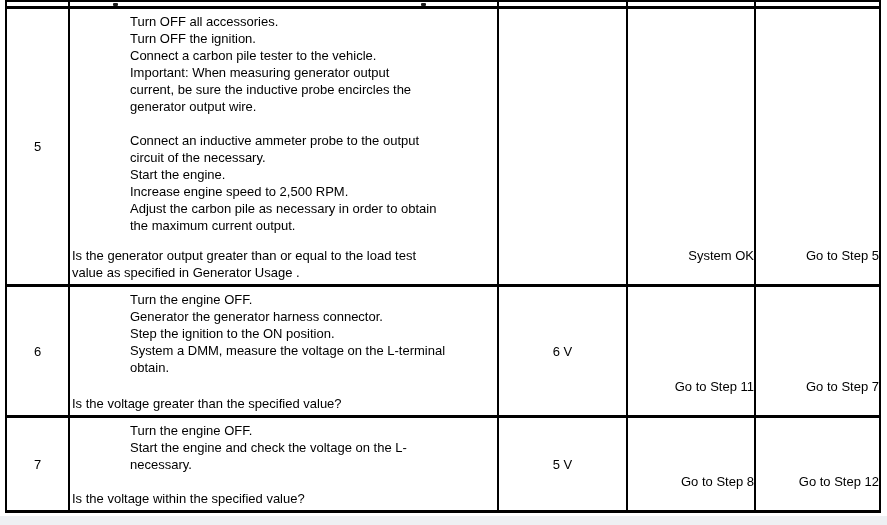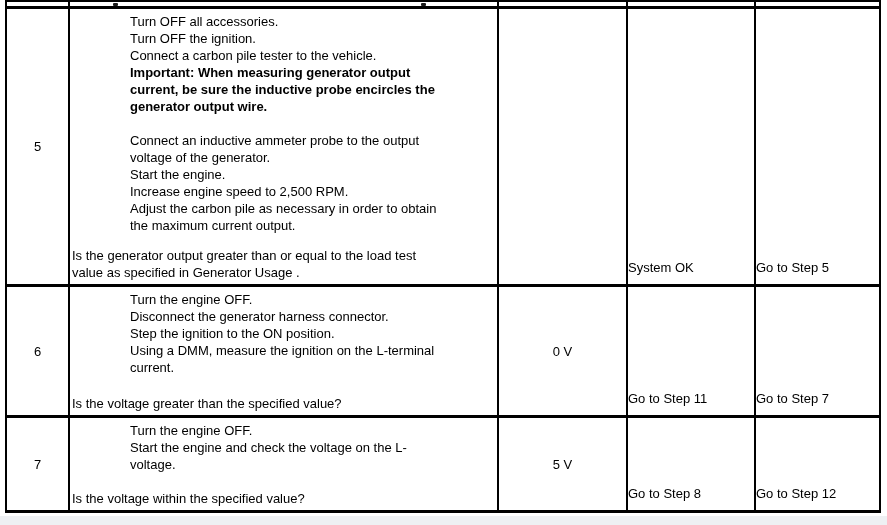--- a/index.html
+++ b/index.html
@@ -40,28 +40,28 @@
     border-radius:1px;
   }
   .frag-a{left:43px;}
   .frag-b{left:351px;}
   tr.data-row td{border-bottom:3px solid #000;}
   td.h-r0{height:275px;margin-top:46px;}
   td.h-r1{height:128px;}
   td.h-r2{height:92px;}
   .fill{height:100%;box-sizing:border-box;}
   .cell-center{display:flex;align-items:center;justify-content:center;}
-  .cell-bottom{display:flex;align-items:flex-end;justify-content:flex-start;padding-bottom:8px;}
+  .cell-bottom{display:flex;align-items:flex-end;justify-content:flex-end;padding-bottom:20px;}
   .action-inner{
     display:flex;flex-direction:column;justify-content:space-between;
     padding:4px 2px 3px 2px;
   }
   .instructions{margin-left:58px;}
   .iline{white-space:nowrap;min-height:17px;}
-  .iline.bold{font-weight:bold;}
+  .iline.bold{font-weight:normal;}
   .iline.gap{margin-top:17px;}
   .question .iline{white-space:nowrap;}
   .bottom-band{
     position:absolute;
     left:0;right:0;top:516px;height:9px;
   }
 </style>
 </head>
 <body>
 
@@ -96,21 +96,21 @@
       <td class="action-cell h-r0">
         <div class="fill action-inner">
           <div class="instructions">
                 <div class="iline">Turn OFF all accessories.</div>
                 <div class="iline">Turn OFF the ignition.</div>
                 <div class="iline">Connect a carbon pile tester to the vehicle.</div>
                 <div class="iline bold">Important: When measuring generator output</div>
                 <div class="iline bold">current, be sure the inductive probe encircles the</div>
                 <div class="iline bold">generator output wire.</div>
                 <div class="iline gap">Connect an inductive ammeter probe to the output</div>
-                <div class="iline">voltage of the generator.</div>
+                <div class="iline">circuit of the necessary.</div>
                 <div class="iline">Start the engine.</div>
                 <div class="iline">Increase engine speed to 2,500 RPM.</div>
                 <div class="iline">Adjust the carbon pile as necessary in order to obtain</div>
                 <div class="iline">the maximum current output.</div>
               </div>
           <div class="question">
                 <div class="iline">Is the generator output greater than or equal to the load test</div>
                 <div class="iline">value as specified in Generator Usage .</div>
               </div>
         </div>
@@ -135,33 +135,33 @@
     <tr class="data-row">
       <td class="step-cell h-r1">
         <div class="fill cell-center">
           <span class="step-num">6</span>
         </div>
       </td>
       <td class="action-cell h-r1">
         <div class="fill action-inner">
           <div class="instructions">
                 <div class="iline">Turn the engine OFF.</div>
-                <div class="iline">Disconnect the generator harness connector.</div>
+                <div class="iline">Generator the generator harness connector.</div>
                 <div class="iline">Step the ignition to the ON position.</div>
-                <div class="iline">Using a DMM, measure the ignition on the L-terminal</div>
-                <div class="iline">current.</div>
+                <div class="iline">System a DMM, measure the voltage on the L-terminal</div>
+                <div class="iline">obtain.</div>
               </div>
           <div class="question">
                 <div class="iline">Is the voltage greater than the specified value?</div>
               </div>
         </div>
       </td>
       <td class="value-cell h-r1">
         <div class="fill cell-center">
-          <span>0 V</span>
+          <span>6 V</span>
         </div>
       </td>
       <td class="yes-cell h-r1">
         <div class="fill cell-bottom">
           <span>Go to Step 11</span>
         </div>
       </td>
       <td class="no-cell h-r1">
         <div class="fill cell-bottom">
           <span>Go to Step 7</span>
@@ -173,21 +173,21 @@
       <td class="step-cell h-r2">
         <div class="fill cell-center">
           <span class="step-num">7</span>
         </div>
       </td>
       <td class="action-cell h-r2">
         <div class="fill action-inner">
           <div class="instructions">
                 <div class="iline">Turn the engine OFF.</div>
                 <div class="iline">Start the engine and check the voltage on the L-</div>
-                <div class="iline">voltage.</div>
+                <div class="iline">necessary.</div>
               </div>
           <div class="question">
                 <div class="iline">Is the voltage within the specified value?</div>
               </div>
         </div>
       </td>
       <td class="value-cell h-r2">
         <div class="fill cell-center">
           <span>5 V</span>
         </div>

